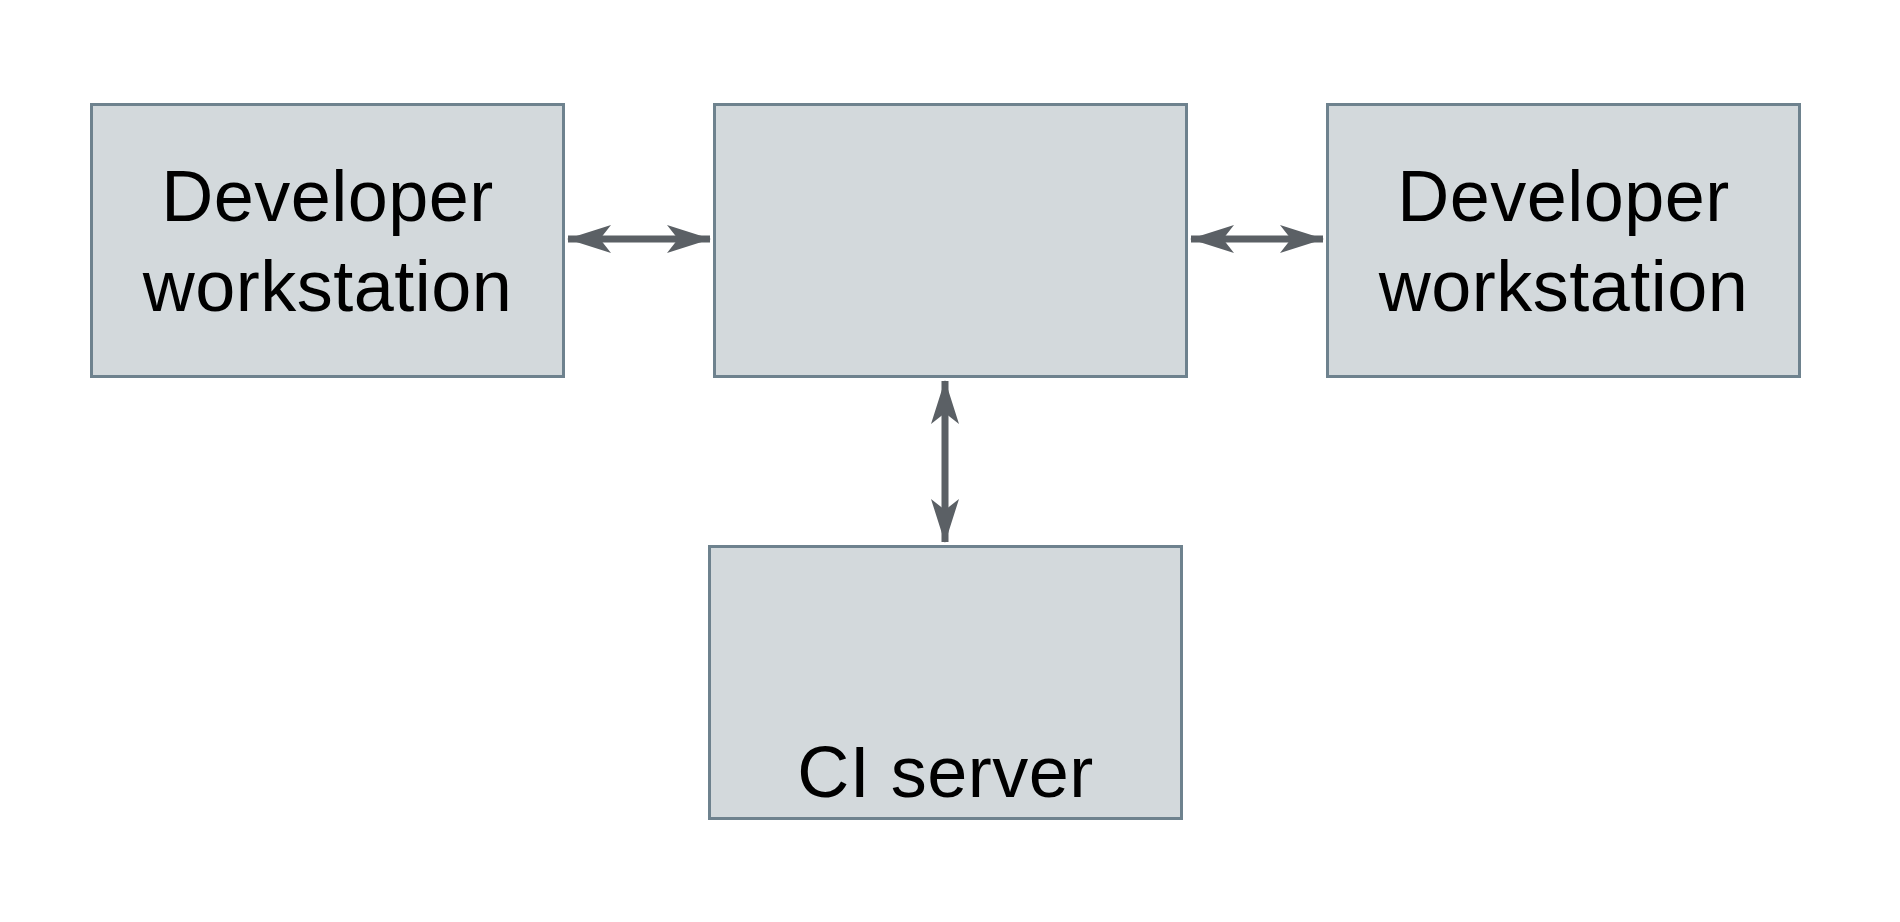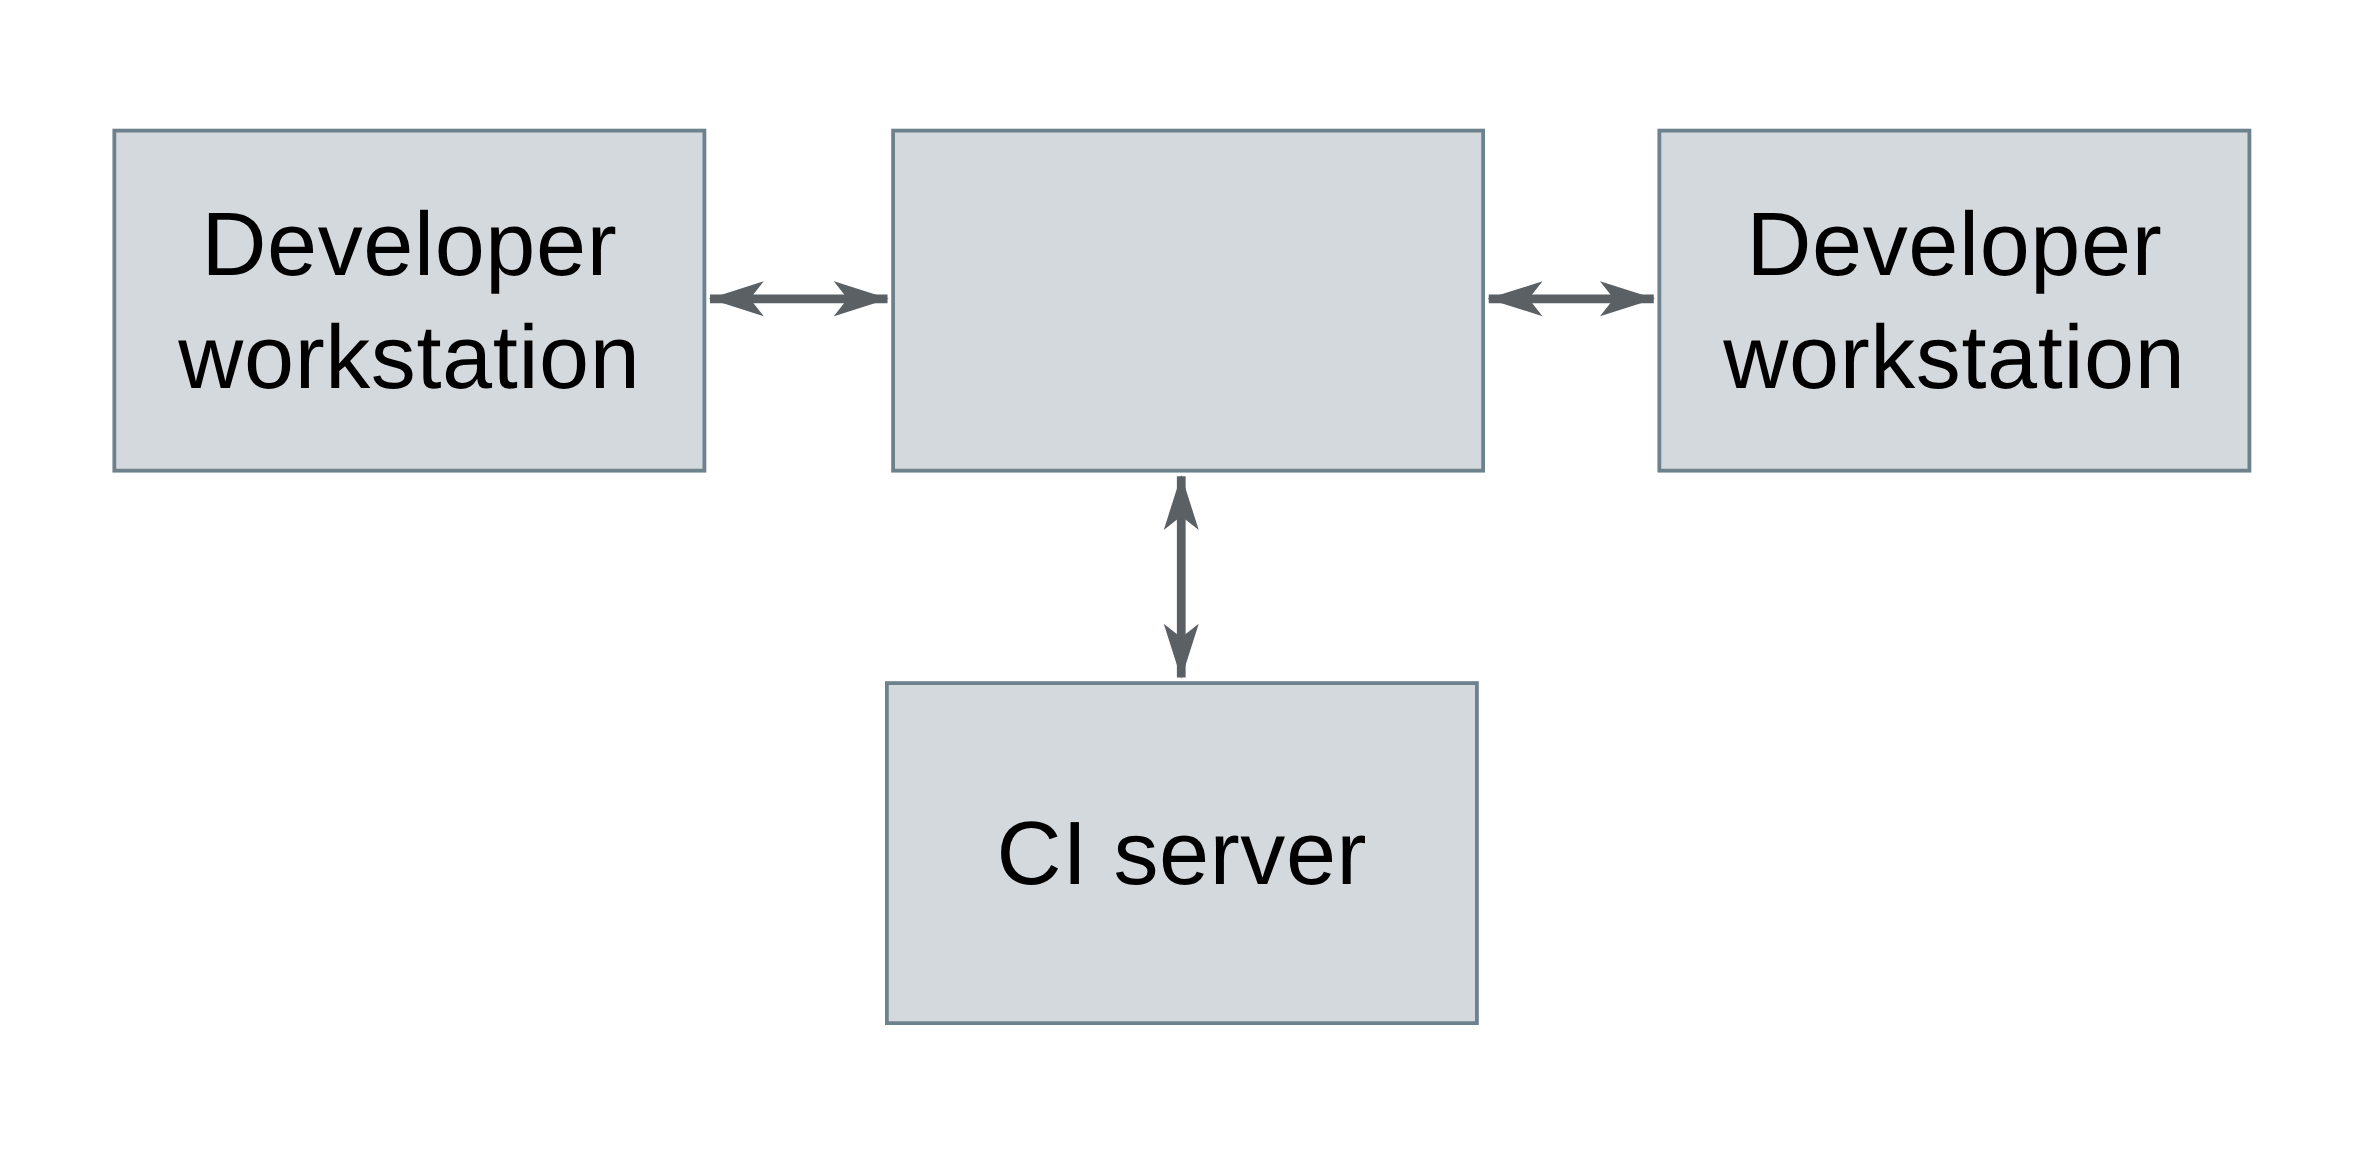--- a/index.html
+++ b/index.html
@@ -38,21 +38,21 @@
     align-items: center;
     text-align: center;
     color: var(--text);
     font-size: 72px;
     line-height: 90px;
     letter-spacing: 0.5px;
   }
   .node-dev-left   { left: 90px;   top: 103px; }
   .node-shared     { left: 713px;  top: 103px; }
   .node-dev-right  { left: 1326px; top: 103px; }
-  .node-ci         { left: 708px;  top: 545px; }
+  .node-ci         { left: 708px;  top: 545px; align-items: flex-end; }
   .arrows-layer {
     position: absolute;
     left: 0; top: 0;
     width: 1900px;
     height: 922px;
     pointer-events: none;
   }
 </style>
 </head>
 <body>

